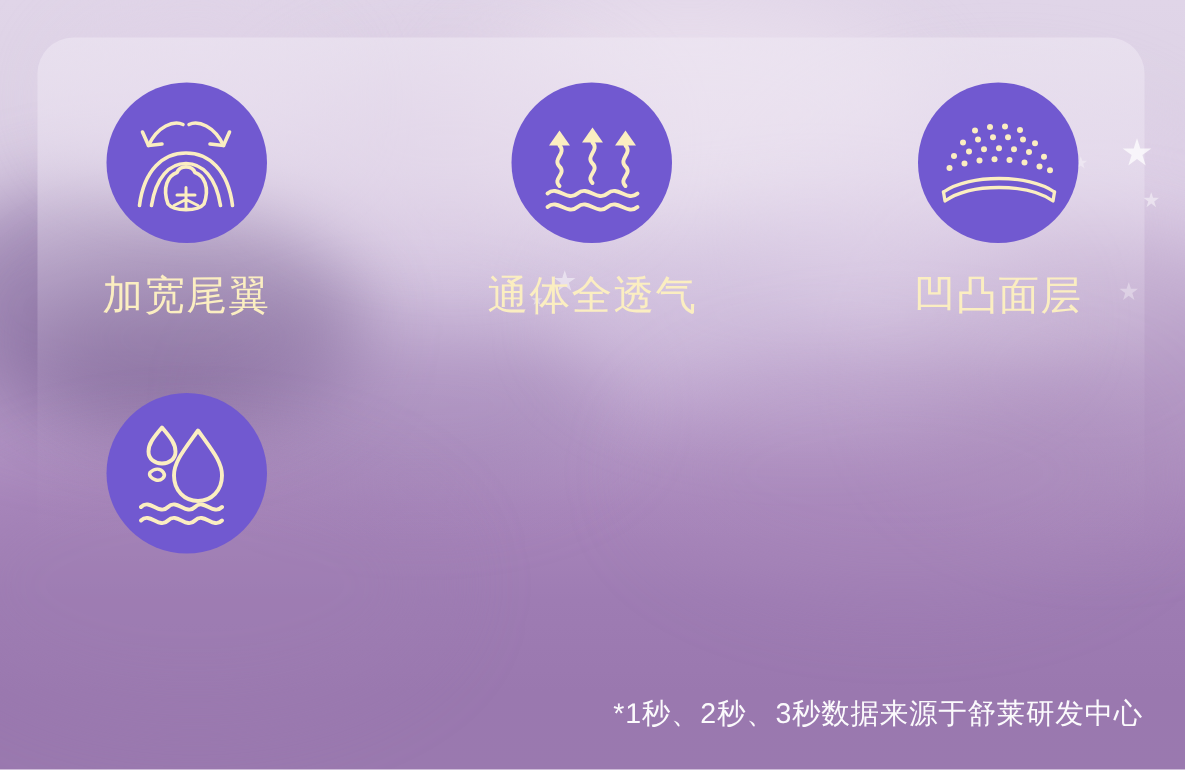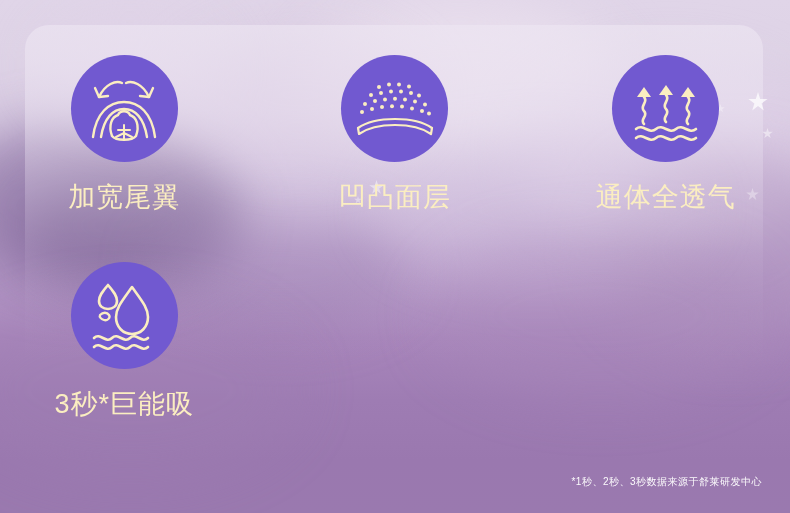--- a/index.html
+++ b/index.html
@@ -139,21 +139,21 @@
     color: #fbeec1;
     line-height: 1;
     white-space: nowrap;
   }
 
   
   .footnote {
     position: absolute;
     right: 28px;
     bottom: 24px;
-    font-size: 10px;
+    font-size: 19px;
     color: #ffffff;
     letter-spacing: .5px;
     opacity: .97;
     white-space: nowrap;
   }
 </style>
 </head>
 <body>
 
 <div id="poster">
@@ -192,20 +192,38 @@
             <path d="M64 24 C58 11, 47 7, 41 10" fill="none"></path>
             <path d="M64 24 L68 15 M64 24 L55 23" fill="none"></path>
             <path d="M8 64 C11 40, 24 29, 39 29 C54 29, 67 40, 70 64" fill="none"></path>
             <path d="M16 64 C19 45, 28 36, 39 36 C50 36, 59 45, 62 64" fill="none"></path>
             <path d="M27 63 C23 52, 27 44, 33 42 C35 37, 43 37, 45 42 C51 44, 55 52, 51 63 C47 68, 31 68, 27 63 Z" fill="none"></path>
             <path d="M39 52 L39 66 M39 60 L31 64 M39 60 L47 64 M39 57 L33 57 M39 57 L45 57" fill="none" stroke-width="2"></path>
           </svg>
         </span>
       </div>
       <div class="label">加宽尾翼</div>
+    </div>
+
+    <div class="cell">
+      <div class="circle">
+        <span>
+          <svg width="70" height="72" viewBox="0 0 70 72" fill="none" stroke="#fbeec1" stroke-width="2.6" stroke-linecap="round" stroke-linejoin="round">
+            <path d="M13 14 L6 24 L20 24 Z" fill="#fbeec1" stroke="none"></path>
+            <path d="M35 12 L28 22 L42 22 Z" fill="#fbeec1" stroke="none"></path>
+            <path d="M57 14 L50 24 L64 24 Z" fill="#fbeec1" stroke="none"></path>
+            <path d="M13 24 C18 29, 8 33, 13 38 C18 43, 8 46, 13 51" fill="none"></path>
+            <path d="M35 22 C40 27, 30 31, 35 36 C40 41, 30 44, 35 49" fill="none"></path>
+            <path d="M57 24 C62 29, 52 33, 57 38 C62 43, 52 46, 57 51" fill="none"></path>
+            <path d="M5 56 C12 50, 18 62, 25 56 C32 50, 38 62, 45 56 C52 50, 58 62, 65 56" fill="none"></path>
+            <path d="M5 65 C12 59, 18 71, 25 65 C32 59, 38 71, 45 65 C52 59, 58 71, 65 65" fill="none"></path>
+          </svg>
+        </span>
+      </div>
+      <div class="label">通体全透气</div>
     </div>
 
     <div class="cell">
       <div class="circle">
         <span>
           <svg width="80" height="58" viewBox="0 0 80 58" fill="none" stroke="#fbeec1" stroke-width="2" stroke-linecap="round" stroke-linejoin="round">
             <g fill="#fbeec1" stroke="none">
               <circle cx="24" cy="7" r="2"></circle>
                 <circle cx="34" cy="4.6" r="2"></circle>
                 <circle cx="44" cy="4.4" r="2"></circle>
@@ -236,48 +254,29 @@
             <path d="M3 48 L4 54 C21 42, 59 42, 76 54 L77 48" fill="none" stroke-width="2.2"></path>
           </svg>
         </span>
       </div>
       <div class="label">凹凸面层</div>
     </div>
 
     <div class="cell">
       <div class="circle">
         <span>
-          <svg width="70" height="72" viewBox="0 0 70 72" fill="none" stroke="#fbeec1" stroke-width="2.6" stroke-linecap="round" stroke-linejoin="round">
-            <path d="M13 14 L6 24 L20 24 Z" fill="#fbeec1" stroke="none"></path>
-            <path d="M35 12 L28 22 L42 22 Z" fill="#fbeec1" stroke="none"></path>
-            <path d="M57 14 L50 24 L64 24 Z" fill="#fbeec1" stroke="none"></path>
-            <path d="M13 24 C18 29, 8 33, 13 38 C18 43, 8 46, 13 51" fill="none"></path>
-            <path d="M35 22 C40 27, 30 31, 35 36 C40 41, 30 44, 35 49" fill="none"></path>
-            <path d="M57 24 C62 29, 52 33, 57 38 C62 43, 52 46, 57 51" fill="none"></path>
-            <path d="M5 56 C12 50, 18 62, 25 56 C32 50, 38 62, 45 56 C52 50, 58 62, 65 56" fill="none"></path>
-            <path d="M5 65 C12 59, 18 71, 25 65 C32 59, 38 71, 45 65 C52 59, 58 71, 65 65" fill="none"></path>
-          </svg>
-        </span>
-      </div>
-      <div class="label">通体全透气</div>
-    </div>
-
-    <div class="cell">
-      <div class="circle">
-        <span>
           <svg width="68" height="70" viewBox="0 0 68 70" fill="none" stroke="#fbeec1" stroke-width="2.6" stroke-linecap="round" stroke-linejoin="round">
             <path d="M18 4 C24 11, 27 15, 27 20 C27 25, 23 28, 18 28 C13 28, 9 25, 9 20 C9 15, 12 11, 18 4 Z" fill="none"></path>
             <path d="M42 6 C52 20, 58 27, 58 36 C58 46, 51 53, 42 53 C33 53, 26 46, 26 36 C26 27, 32 20, 42 6 Z" fill="none"></path>
             <path d="M10 34 C13 31, 17 31, 19 34 C21 37, 17 40, 14 39 C11 38, 9 36, 10 34 Z" fill="none" stroke-width="2.3"></path>
             <path d="M4 57 C10 51, 16 63, 22 57 C28 51, 34 63, 40 57 C46 51, 52 63, 58 57" fill="none"></path>
             <path d="M4 66 C10 60, 16 72, 22 66 C28 60, 34 72, 40 66 C46 60, 52 72, 58 66" fill="none"></path>
           </svg>
         </span>
       </div>
-      <div class="label">3秒*巨能吸</div>
     </div>
 
 
 
   </div>
 
   <div class="footnote">*1秒、2秒、3秒数据来源于舒莱研发中心</div>
 
 </div>
 

